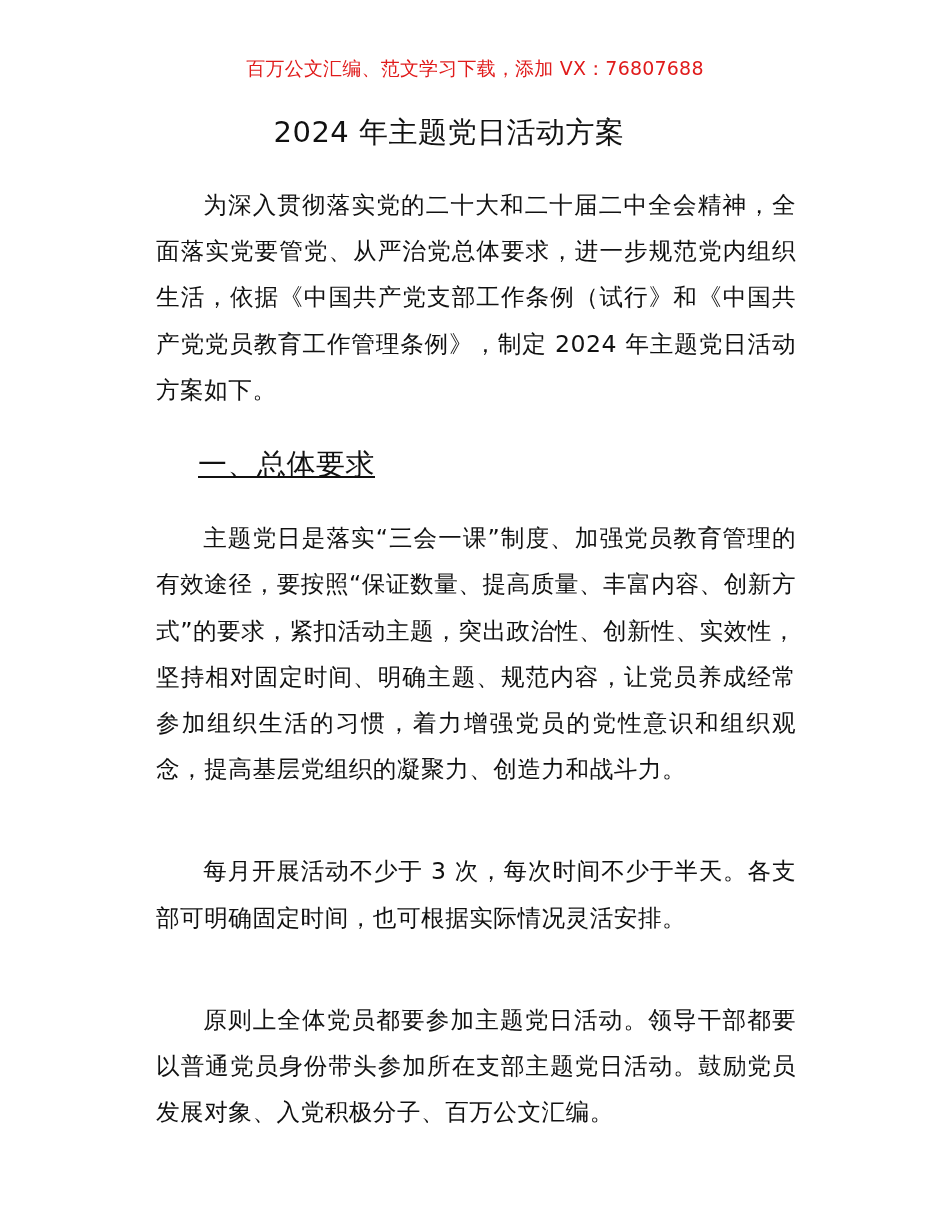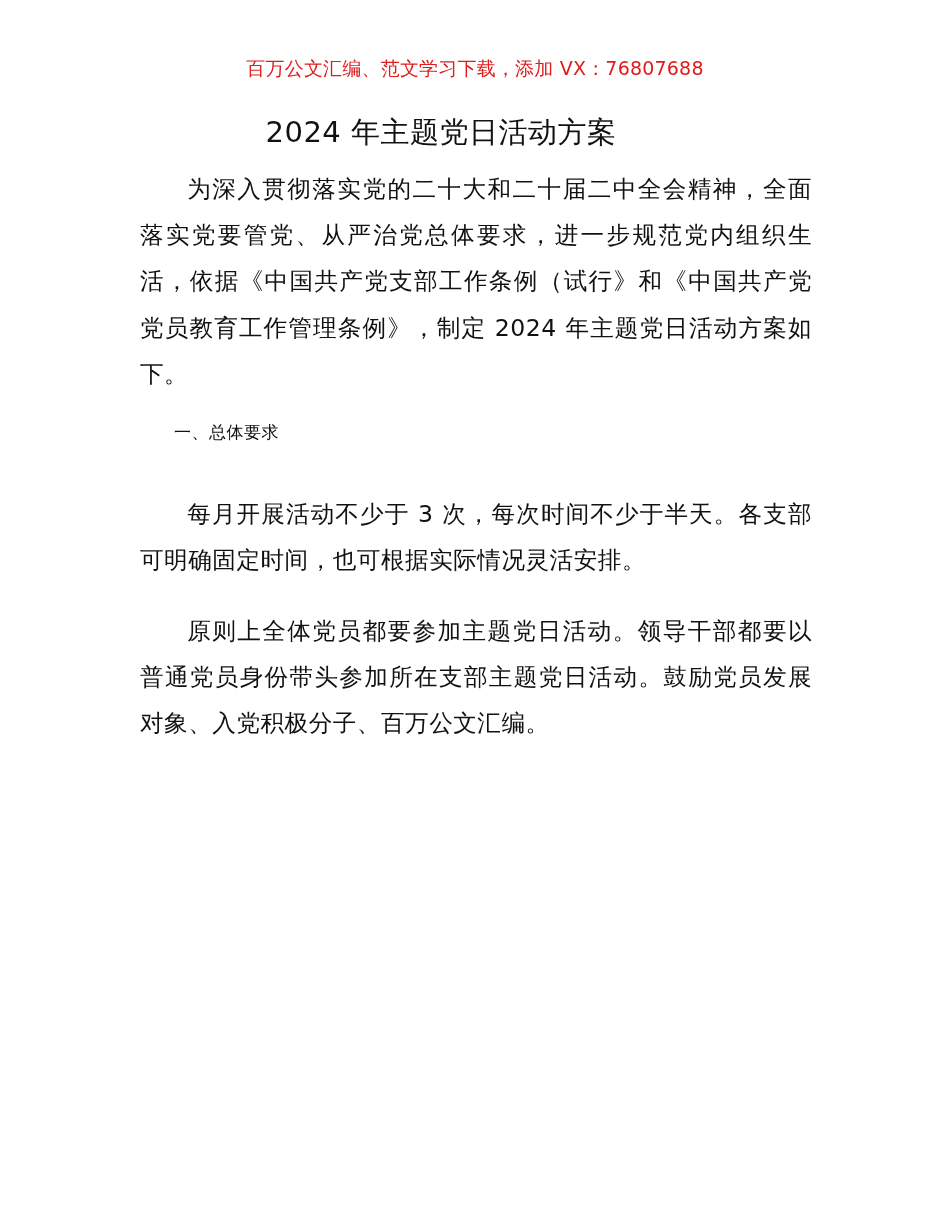--- a/index.html
+++ b/index.html
@@ -1,40 +1,41 @@
 <!DOCTYPE html>
 <html><head>
 <meta charset="utf-8">
 <style>
   html, body { margin: 0; padding: 0; background: #ffffff; }
   body { width: 950px; height: 1230px; position: relative; overflow: hidden;
          font-family: "DejaVu Sans", "Liberation Sans", sans-serif; color: #111; }
   .watermark { position: absolute; top: 56px; left: 0; width: 950px; text-align: center;
                font-size: 19px; color: #e01b1b; letter-spacing: 0.2px; }
   .title { position: absolute; top: 113px; left: 0; width: 882px; text-align: center;
-           font-size: 29px; color: #111; letter-spacing: 0.5px; }
+           font-size: 29px; color: #111; letter-spacing: 0.5px; padding-left: 8px; }
   .body { position: absolute; top: 166px; left: 140px; width: 672px; }
-  .para { font-size: 23.6px; line-height: 46.2px; margin: 0; text-align: justify;
+  .para { font-size: 23.6px; line-height: 46.2px; margin: 16px; text-align: justify;
           text-indent: 2em; word-break: break-all; letter-spacing: 0.5px; }
-  .heading { font-size: 17px; line-height: 46.2px; margin: 0; text-indent: 2em; letter-spacing: 0.5px; }
+  .heading { font-size: 29px; line-height: 46.2px; margin: 0; text-indent: 2em; letter-spacing: 0.5px; text-decoration: underline; }
   .gap { height: 12px; }
 </style>
 </head>
 <body>
 
 <div class="watermark">百万公文汇编、范文学习下载，添加 VX：76807688</div>
 
 <div class="title">2024 年主题党日活动方案</div>
 
 <div class="body">
   <p class="para">为深入贯彻落实党的二十大和二十届二中全会精神，全面落实党要管党、从严治党总体要求，进一步规范党内组织生活，依据《中国共产党支部工作条例（试行》和《中国共产党党员教育工作管理条例》，制定 2024 年主题党日活动方案如下。</p>
   <div class="gap"></div>
 
   <p class="heading">一、总体要求</p>
   <div class="gap"></div>
+  <p class="para">主题党日是落实“三会一课”制度、加强党员教育管理的有效途径，要按照“保证数量、提高质量、丰富内容、创新方式”的要求，紧扣活动主题，突出政治性、创新性、实效性，坚持相对固定时间、明确主题、规范内容，让党员养成经常参加组织生活的习惯，着力增强党员的党性意识和组织观念，提高基层党组织的凝聚力、创造力和战斗力。</p>
   <div class="gap"></div>
 
   <div class="gap"></div>
   <p class="para">每月开展活动不少于 3 次，每次时间不少于半天。各支部可明确固定时间，也可根据实际情况灵活安排。</p>
   <div class="gap"></div>
 
   <div class="gap"></div>
   <p class="para">原则上全体党员都要参加主题党日活动。领导干部都要以普通党员身份带头参加所在支部主题党日活动。鼓励党员发展对象、入党积极分子、百万公文汇编。</p>
   <div class="gap"></div>
 

